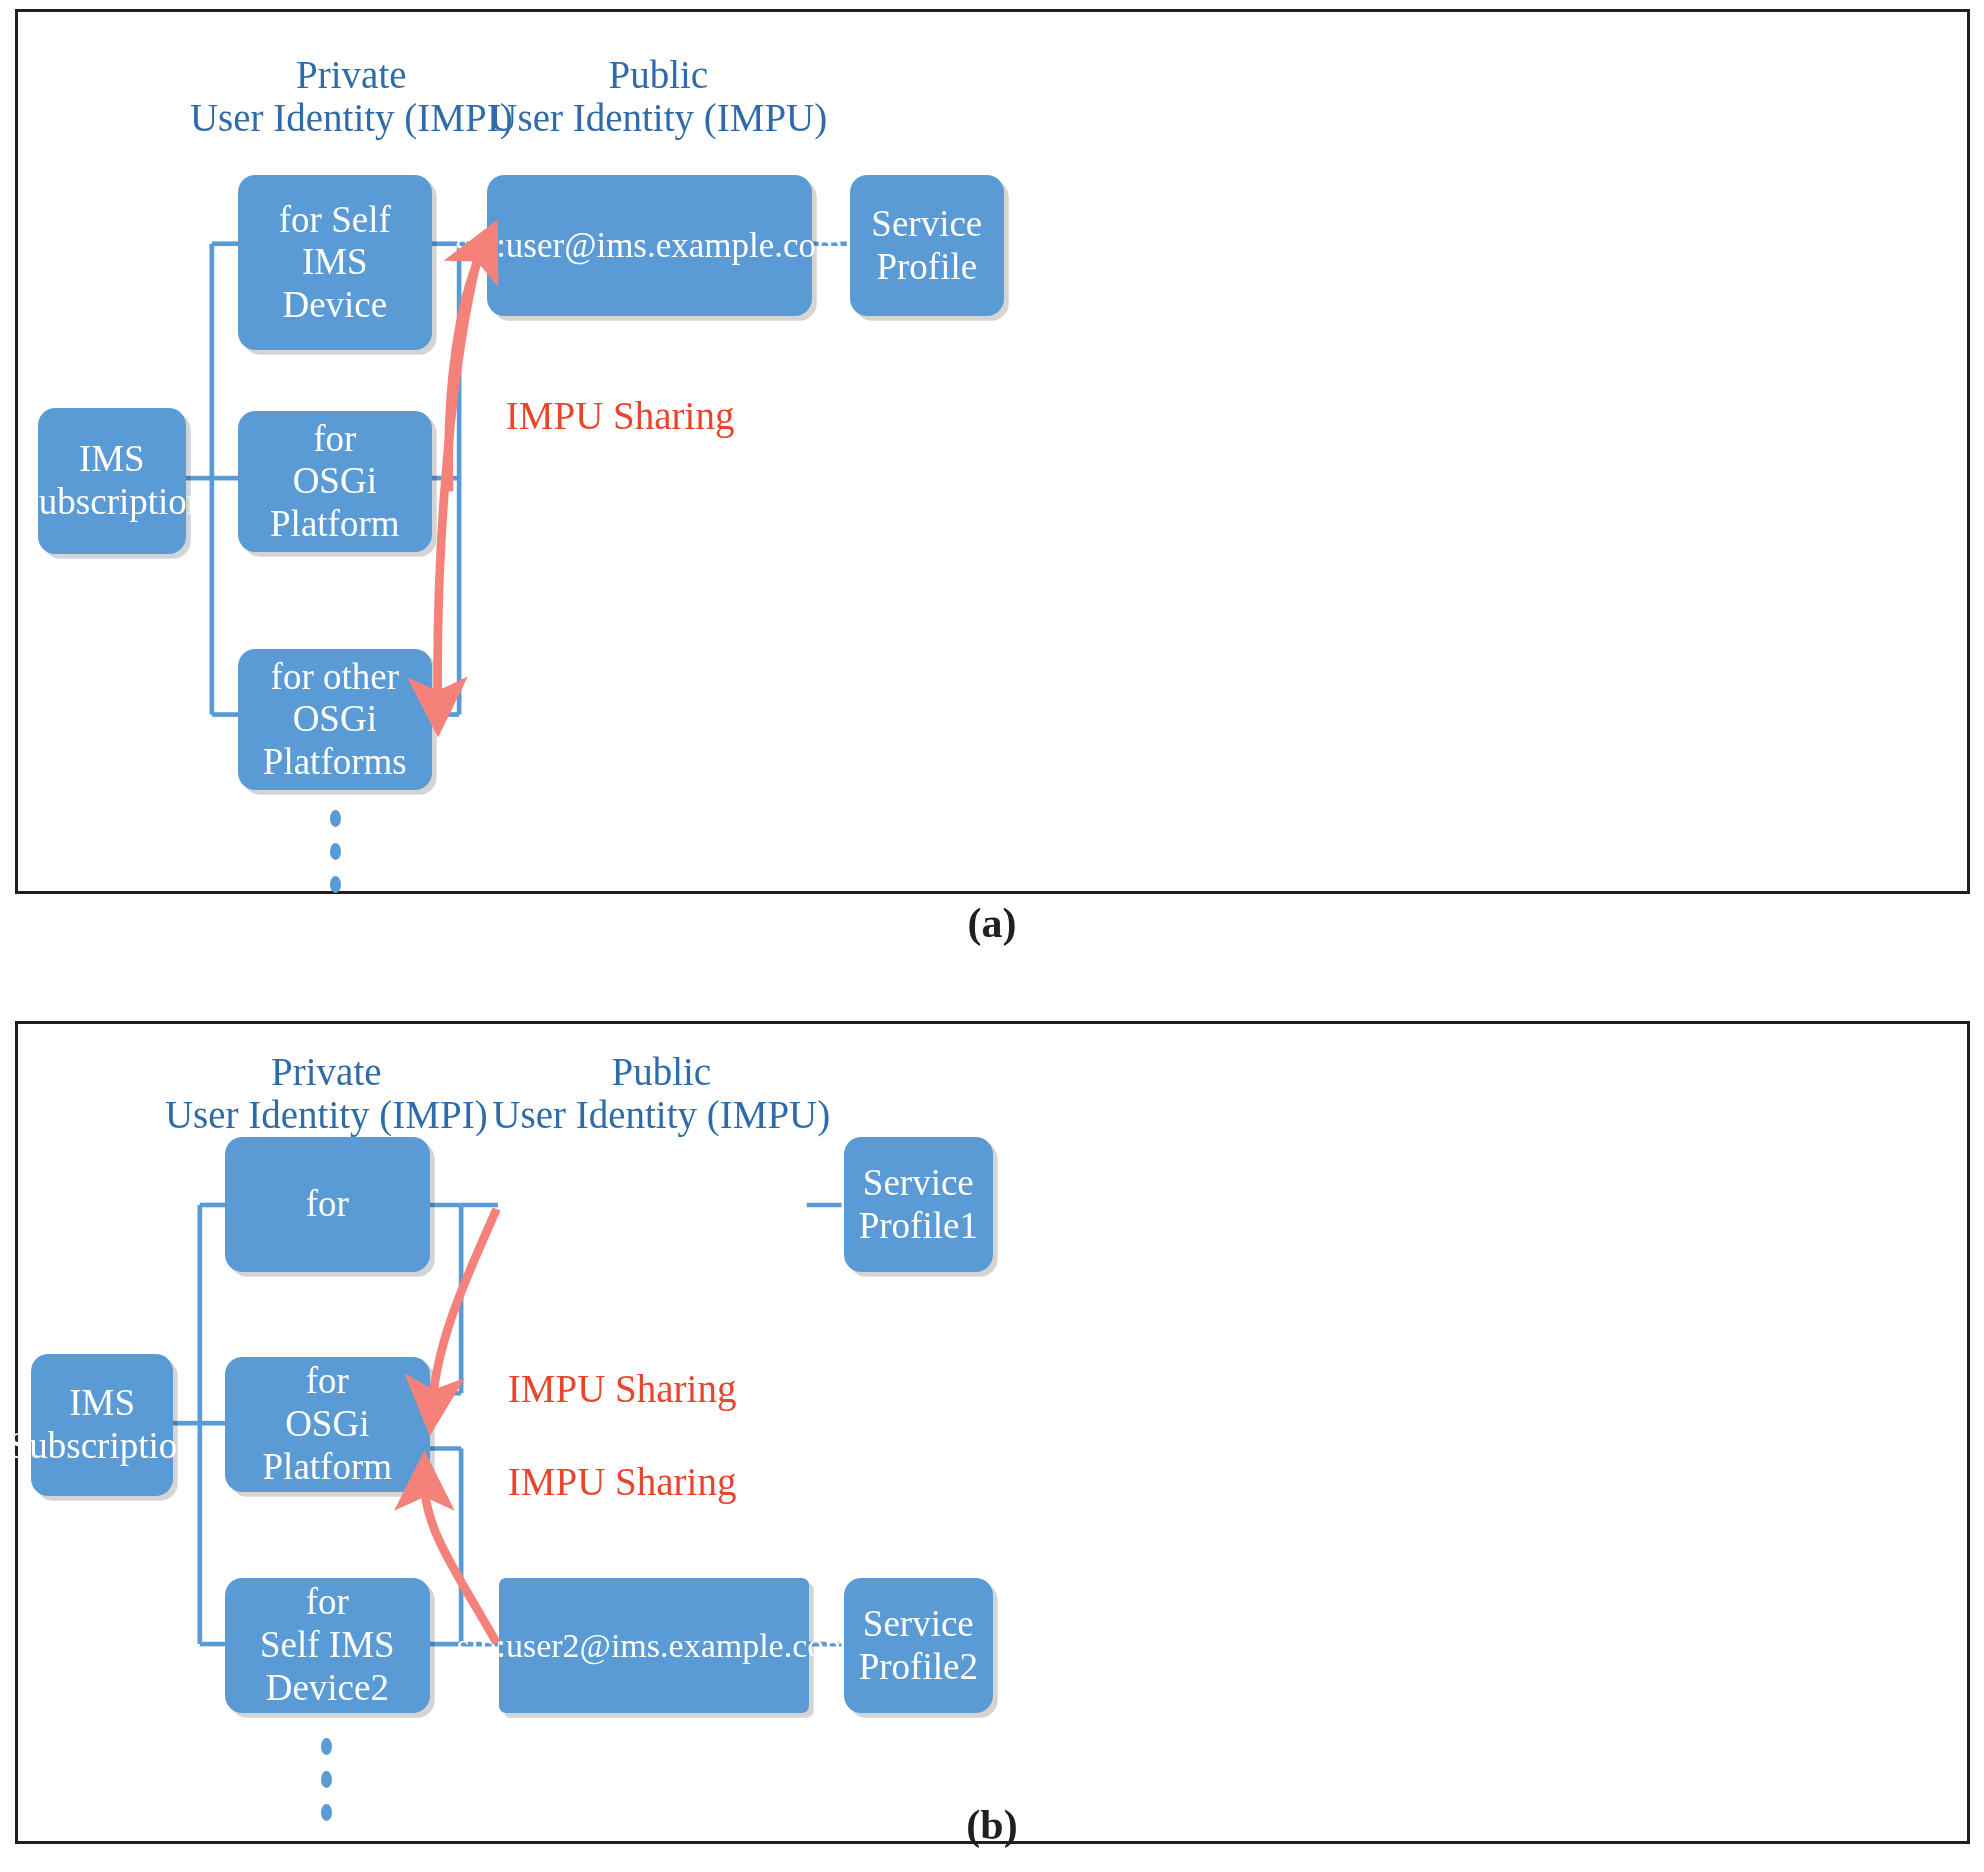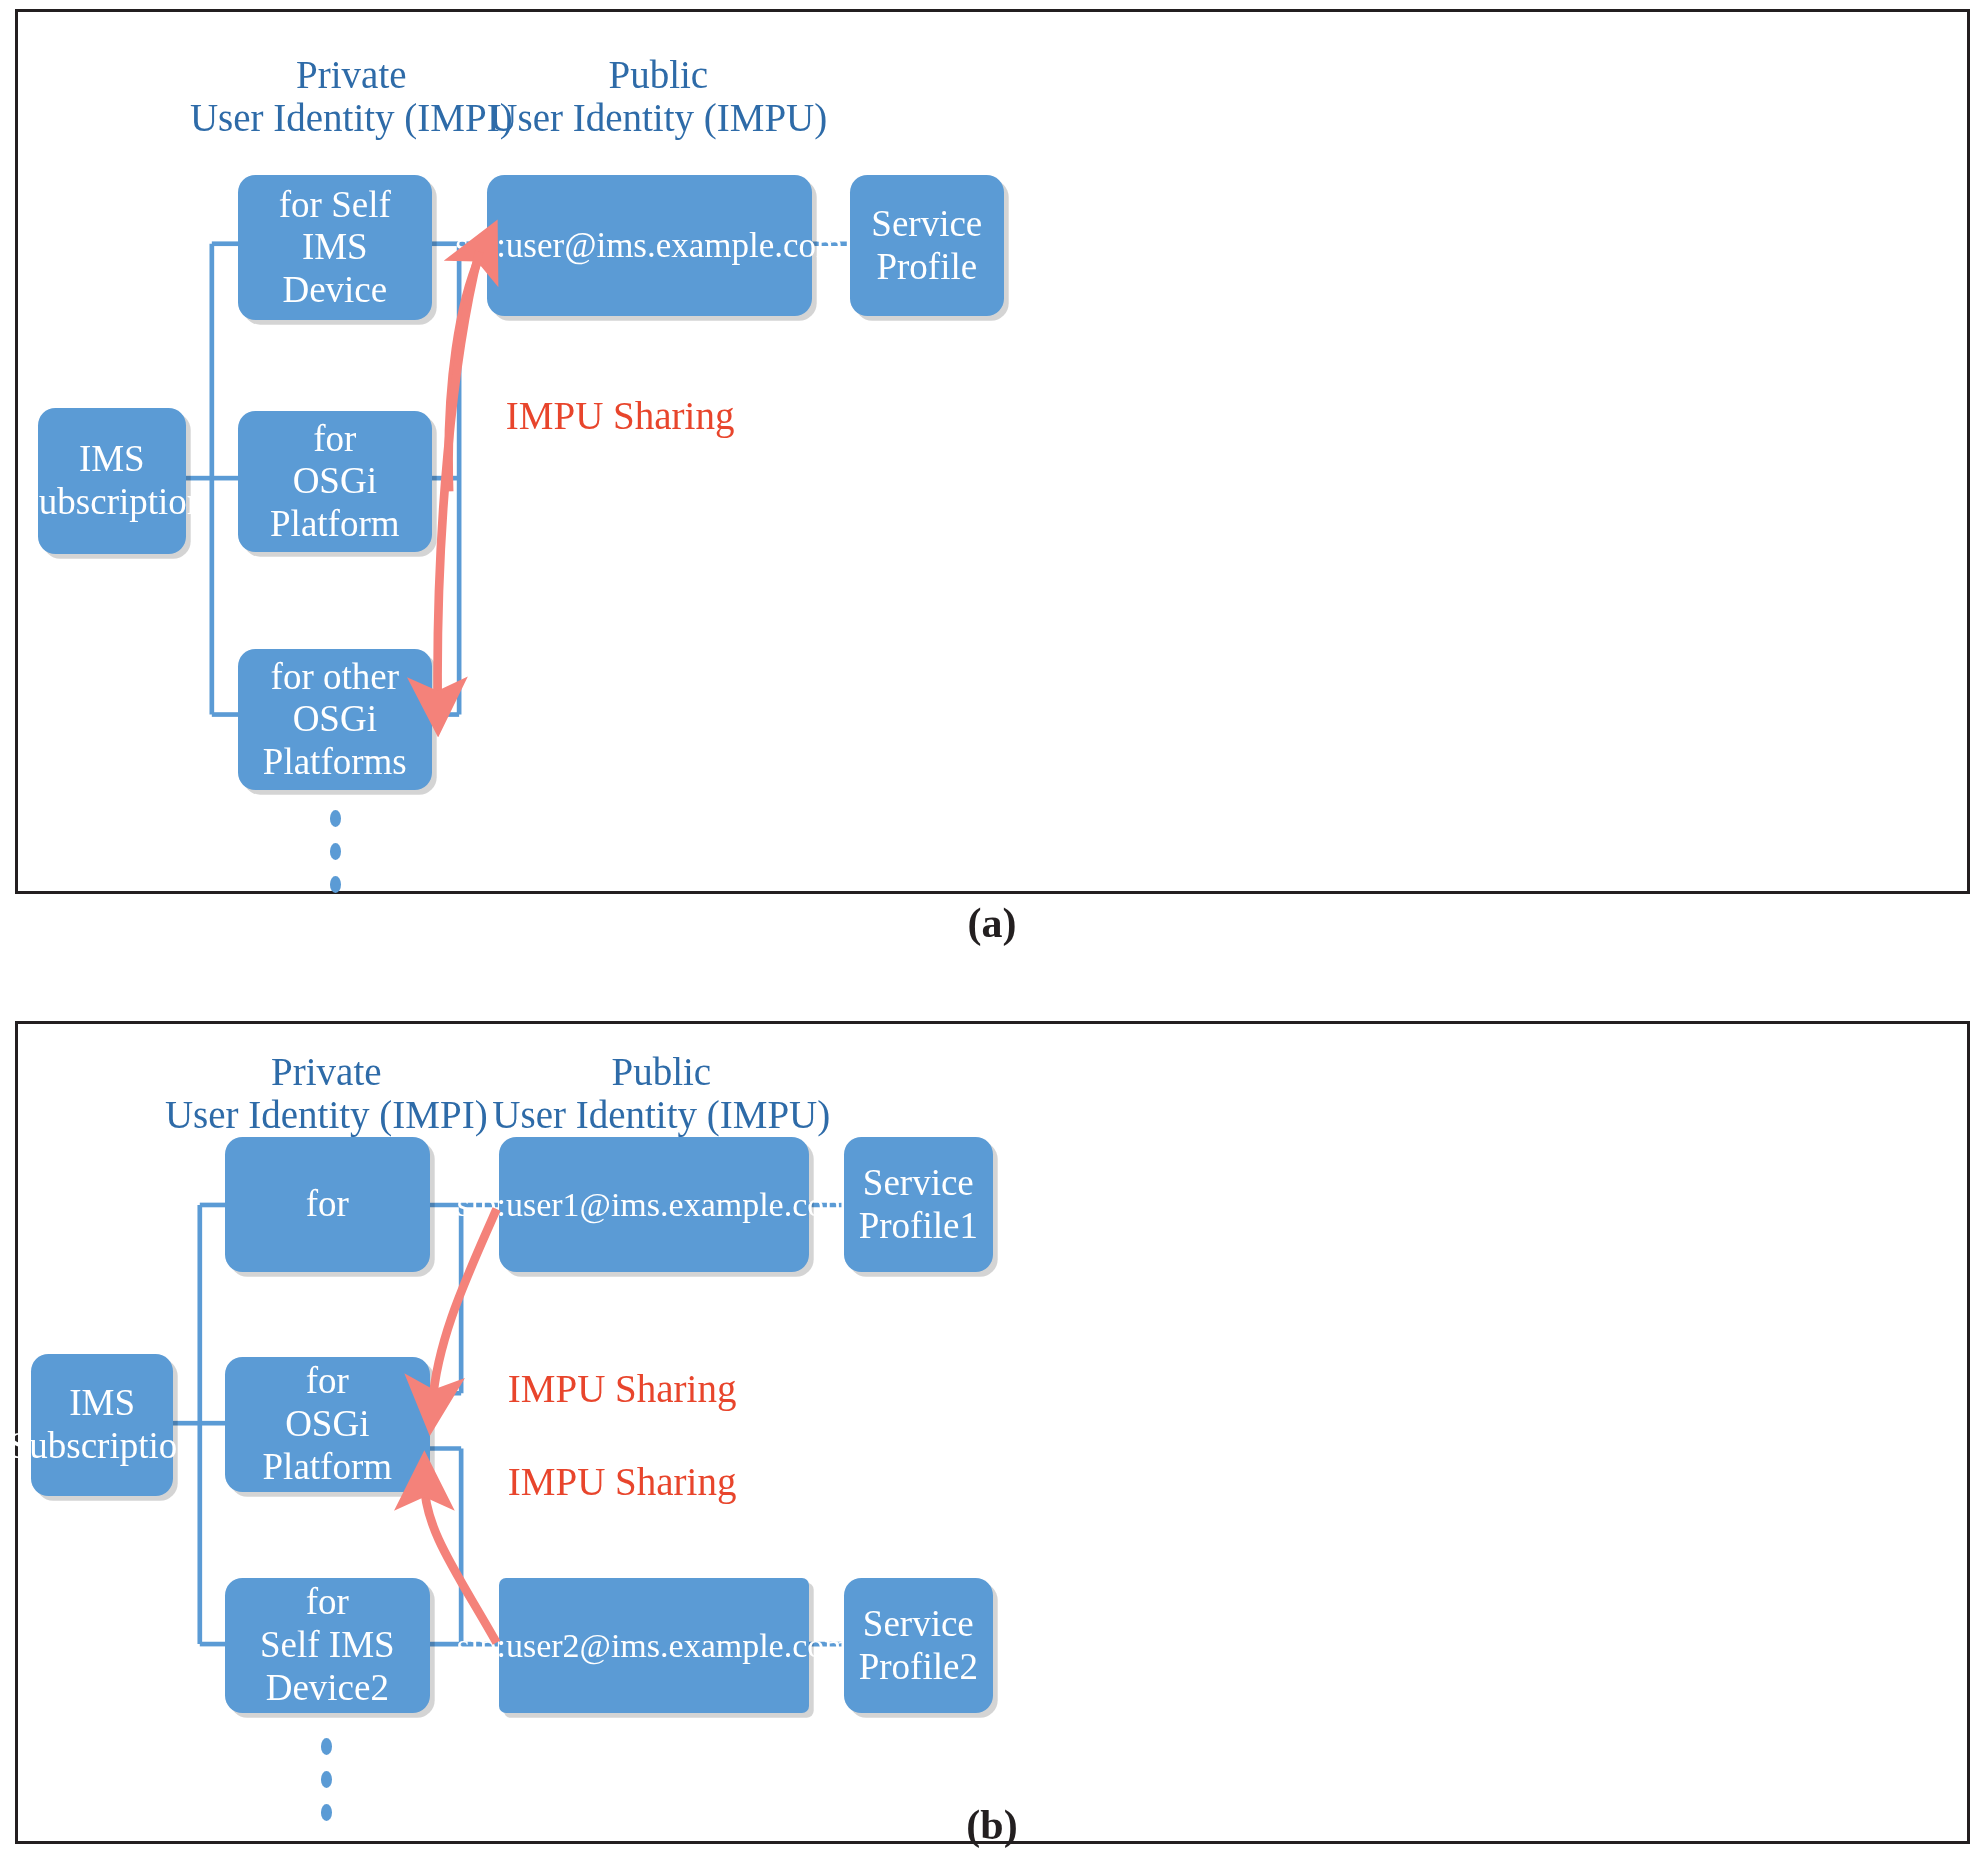--- a/index.html
+++ b/index.html
@@ -142,21 +142,21 @@
       <span class="l2">User Identity (IMPU)</span>
     </div>
 
     <div class="node" style="left:20px; top:396px; width:148px; height:146px;">
       <div>
         <span>IMS</span>
         <span>Subscription</span>
       </div>
     </div>
 
-    <div class="node" style="left:220px; top:163px; width:194px; height:145px;">
+    <div class="node" style="left:220px; top:163px; width:194px; height:175px;">
       <div>
         <span>for Self IMS</span>
         <span>Device</span>
       </div>
     </div>
 
     <div class="node" style="left:220px; top:399px; width:194px; height:141px;">
       <div>
         <span>for</span>
         <span>OSGi Platform</span>
@@ -266,25 +266,20 @@
       </div>
     </div>
 
     <div class="node" style="left:207px; top:554px; width:205px; height:135px;">
       <div>
         <span>for</span>
         <span>Self IMS Device2</span>
       </div>
     </div>
 
-    <div class="node" style="left:481px; top:113px; width:310px; height:135px; font-size:34px;">
-      <div>
-        <span>sip:user1@ims.example.com</span>
-      </div>
-    </div>
 
     <div class="node" style="left:481px; top:554px; width:310px; height:135px; font-size:34px;border-radius:7px;">
       <div>
         <span>sip:user2@ims.example.com</span>
       </div>
     </div>
 
     <div class="node" style="left:826px; top:113px; width:149px; height:135px;">
       <div>
         <span>Service</span>

